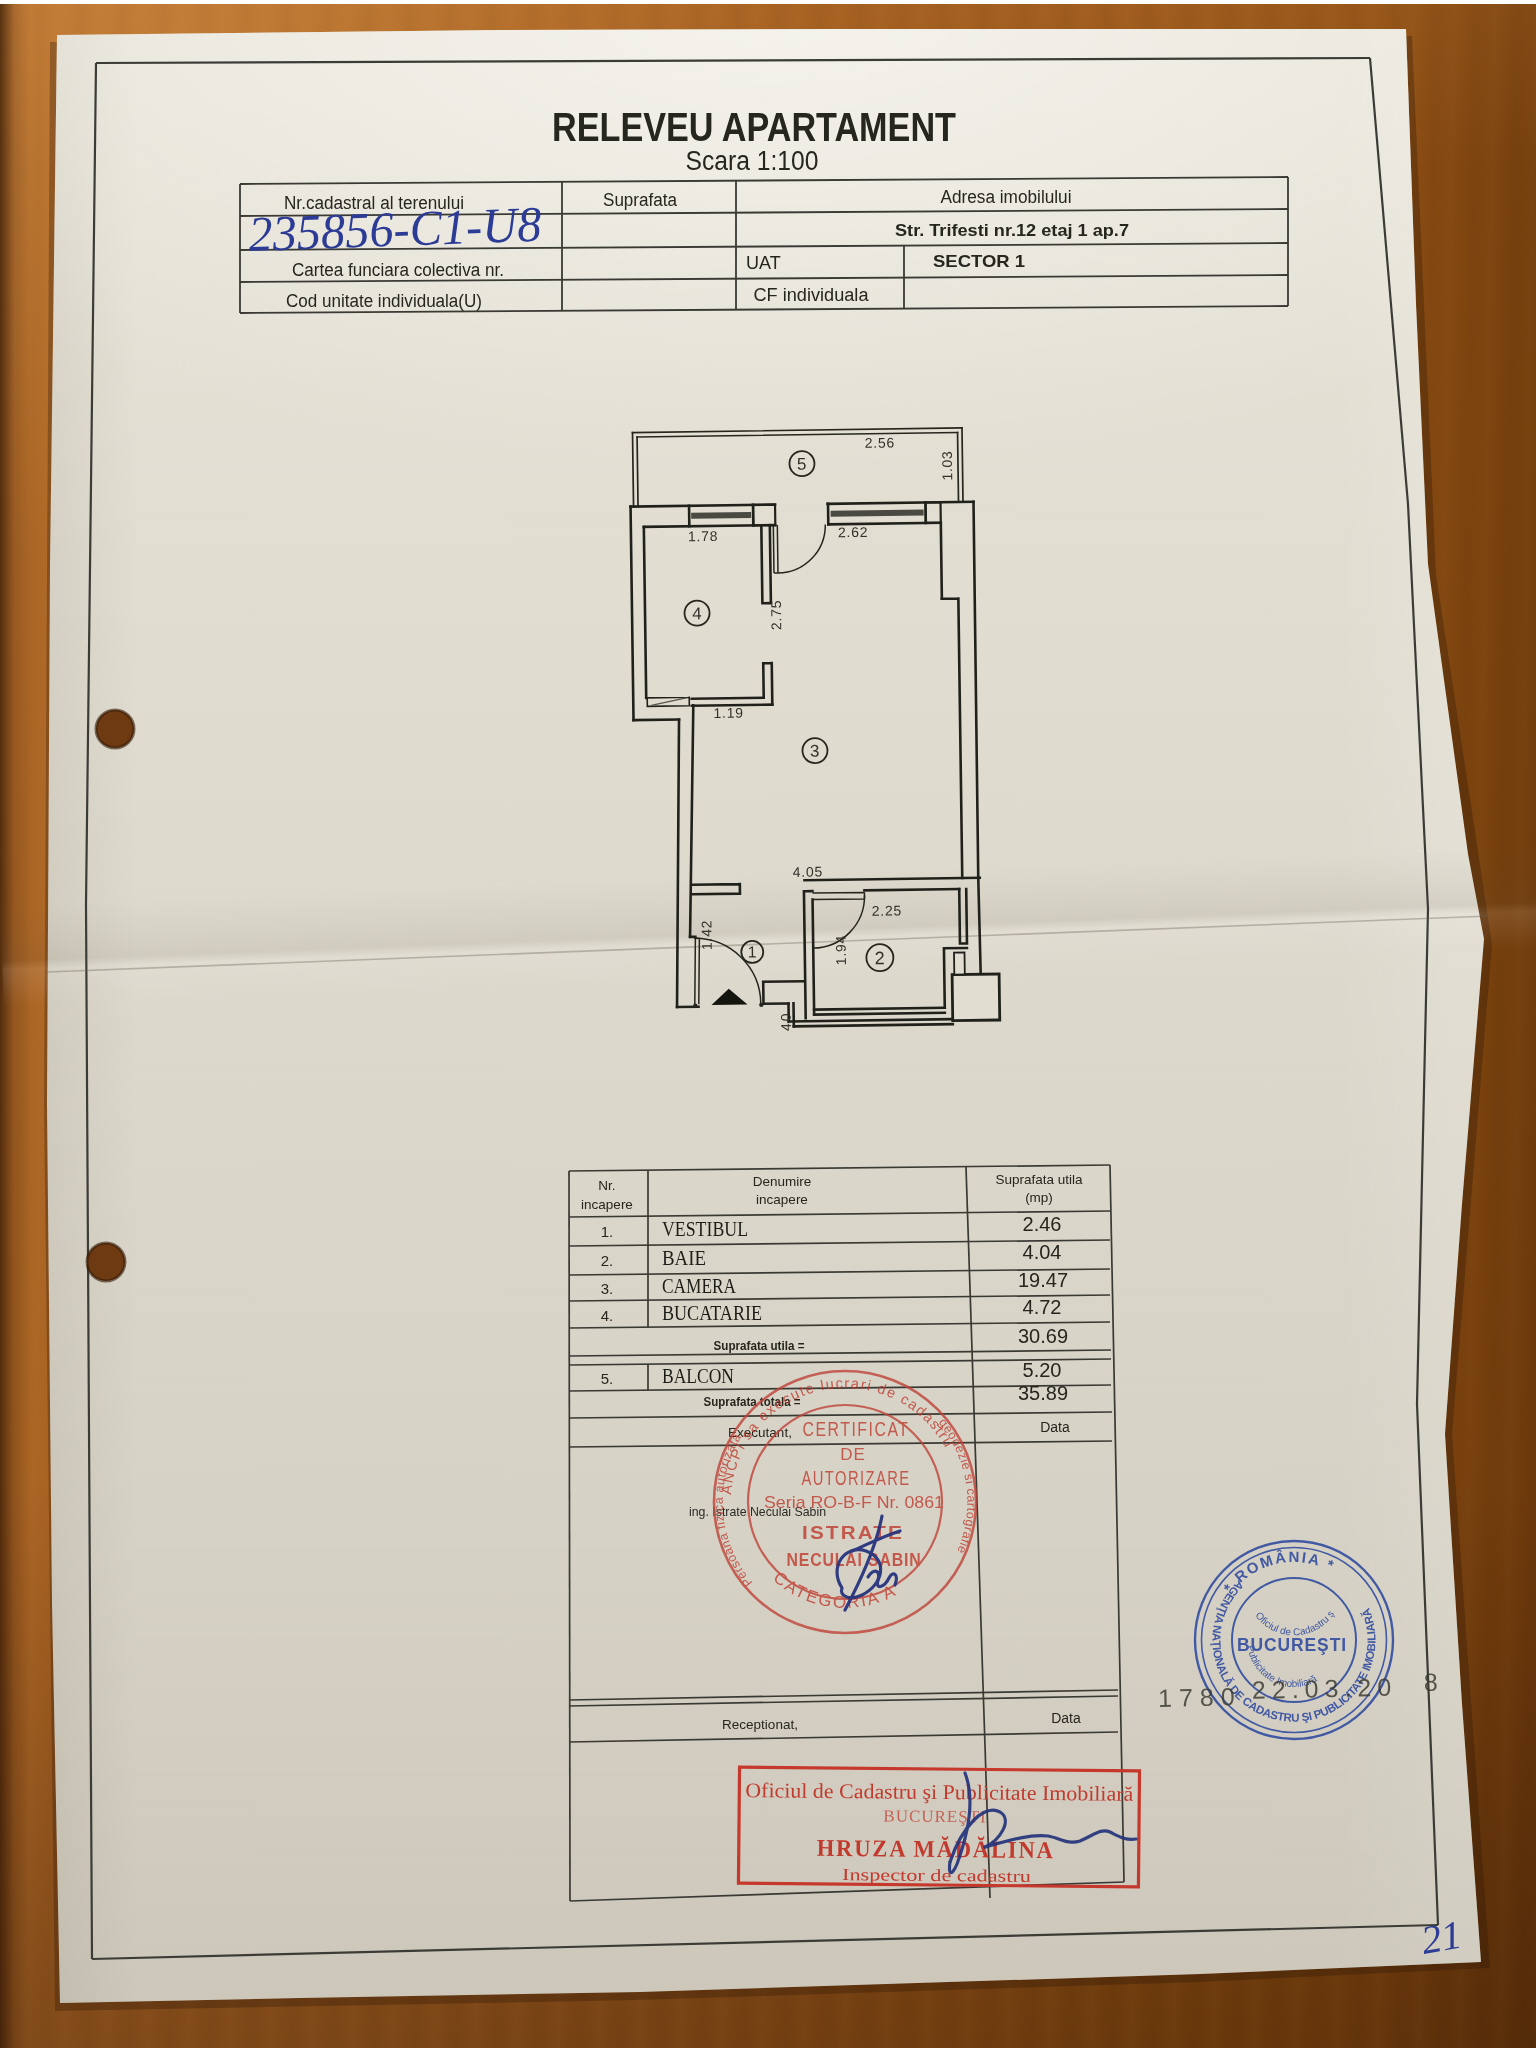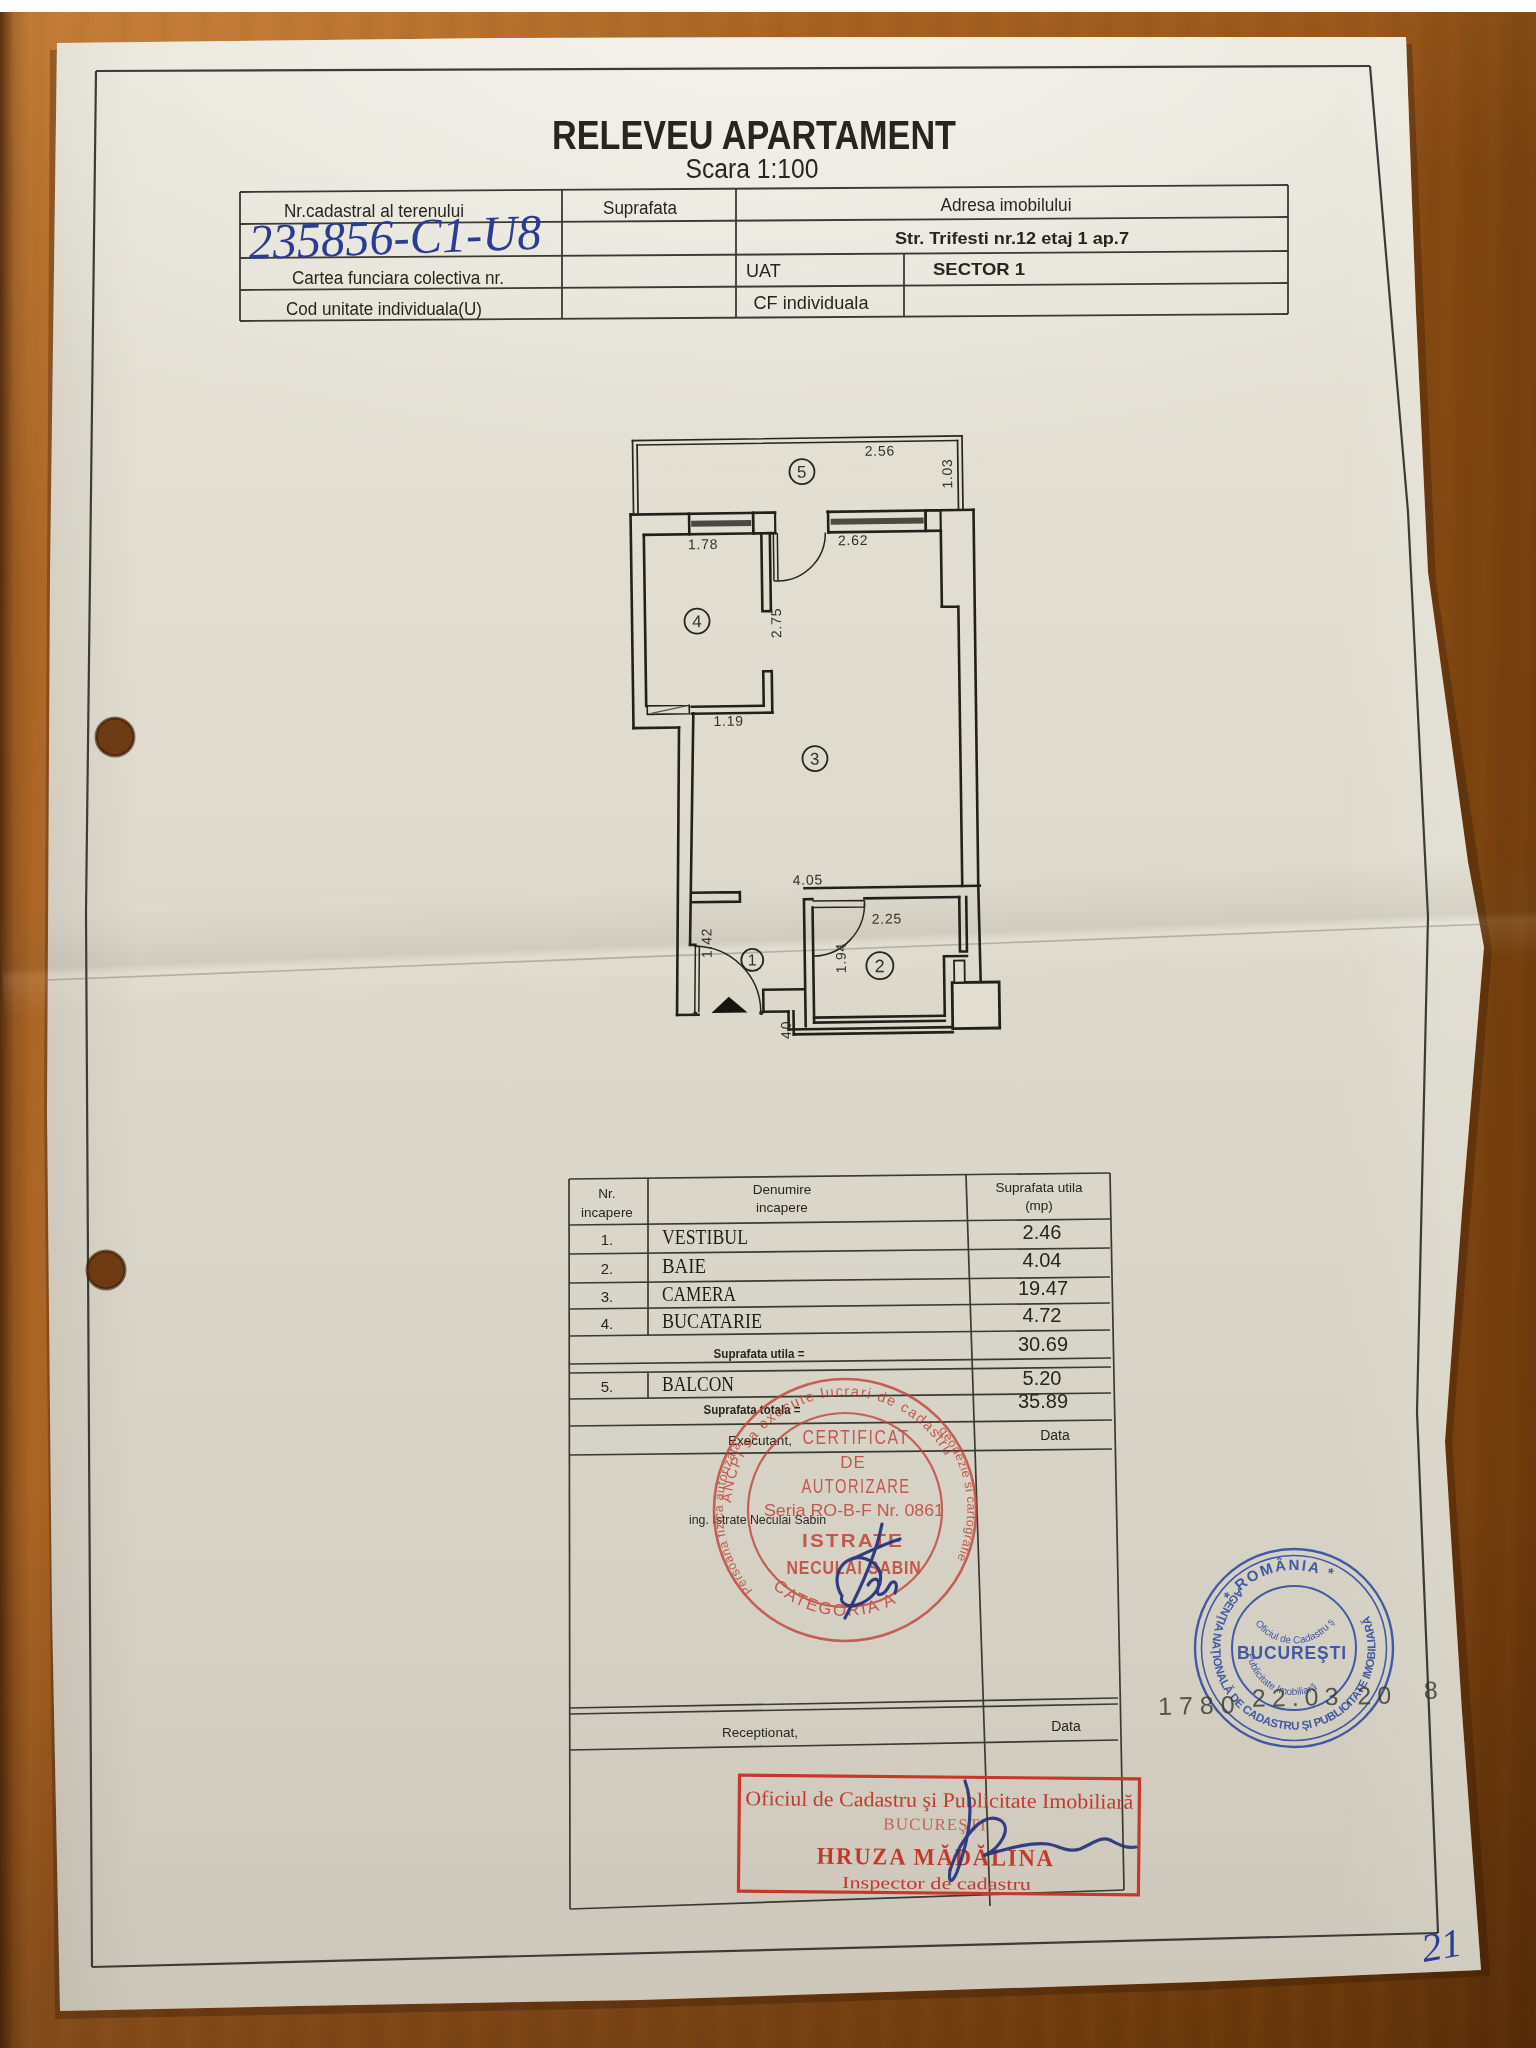--- a/index.html
+++ b/index.html
@@ -1,16 +1,16 @@
 <!DOCTYPE html>
 <html><head>
 <meta charset="utf-8">
 <style>
 html,body{margin:0;padding:0;width:1536px;height:2048px;overflow:hidden;font-family:"Liberation Sans",sans-serif;}
-#scene{position:absolute;left:0;top:12px;width:1536px;height:1581px;}
+#scene{position:absolute;left:0;top:4px;width:1536px;height:1581px;}
 #wood{position:absolute;left:0;top:0;width:1536px;height:2048px;
 background:
 linear-gradient(90deg, rgba(45,20,3,0.70) 0px, rgba(45,20,3,0.18) 14px, rgba(45,20,3,0) 30px),
 repeating-linear-gradient(91deg, rgba(0,0,0,0.022) 0px, rgba(0,0,0,0) 9px, rgba(255,205,135,0.022) 19px, rgba(0,0,0,0) 30px, rgba(0,0,0,0.022) 41px),
 radial-gradient(42% 26% at 12% 2%, rgba(255,190,110,0.20), rgba(255,190,110,0) 100%),
 linear-gradient(180deg, rgba(255,180,90,0.08) 0%, rgba(0,0,0,0) 8%, rgba(0,0,0,0) 72%, rgba(20,8,0,0.26) 100%),
 linear-gradient(90deg, rgba(0,0,0,0) 90%, rgba(30,12,0,0.18) 100%),
 linear-gradient(103deg, #b06a28 0%, #a55f20 30%, #955318 60%, #86490f 82%, #7a400d 100%);
 }
 #papershadow{position:absolute;left:0;top:0;width:1536px;height:2048px;

